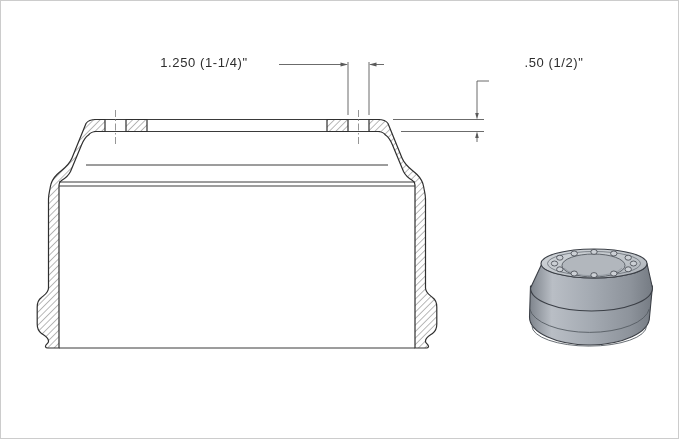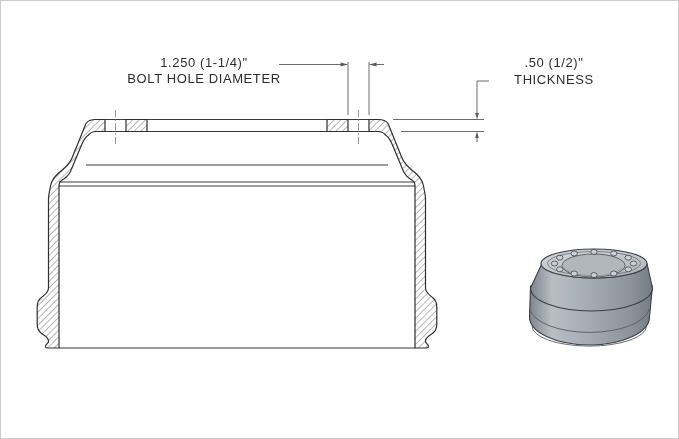--- a/index.html
+++ b/index.html
@@ -164,21 +164,19 @@
         <ellipse cx="573.2" cy="252.5" rx="3.2" ry="2.5"></ellipse>
         <ellipse cx="593" cy="250.9" rx="3.2" ry="2.5"></ellipse>
         <ellipse cx="612.8" cy="252.5" rx="3.2" ry="2.5"></ellipse>
         <ellipse cx="627.2" cy="256.7" rx="3.2" ry="2.5"></ellipse>
       </g>
     </g>
   </svg>
 
   <div id="label-bolt-hole" class="dim-label">
     <div>1.250 (1-1/4)"</div>
-    <div>BOLT HOLE DIAMETER</div>
   </div>
 
   <div id="label-flange" class="dim-label">
     <div>.50 (1/2)"</div>
-    <div>THICKNESS</div>
   </div>
 
 </div>
 
 </body></html>

